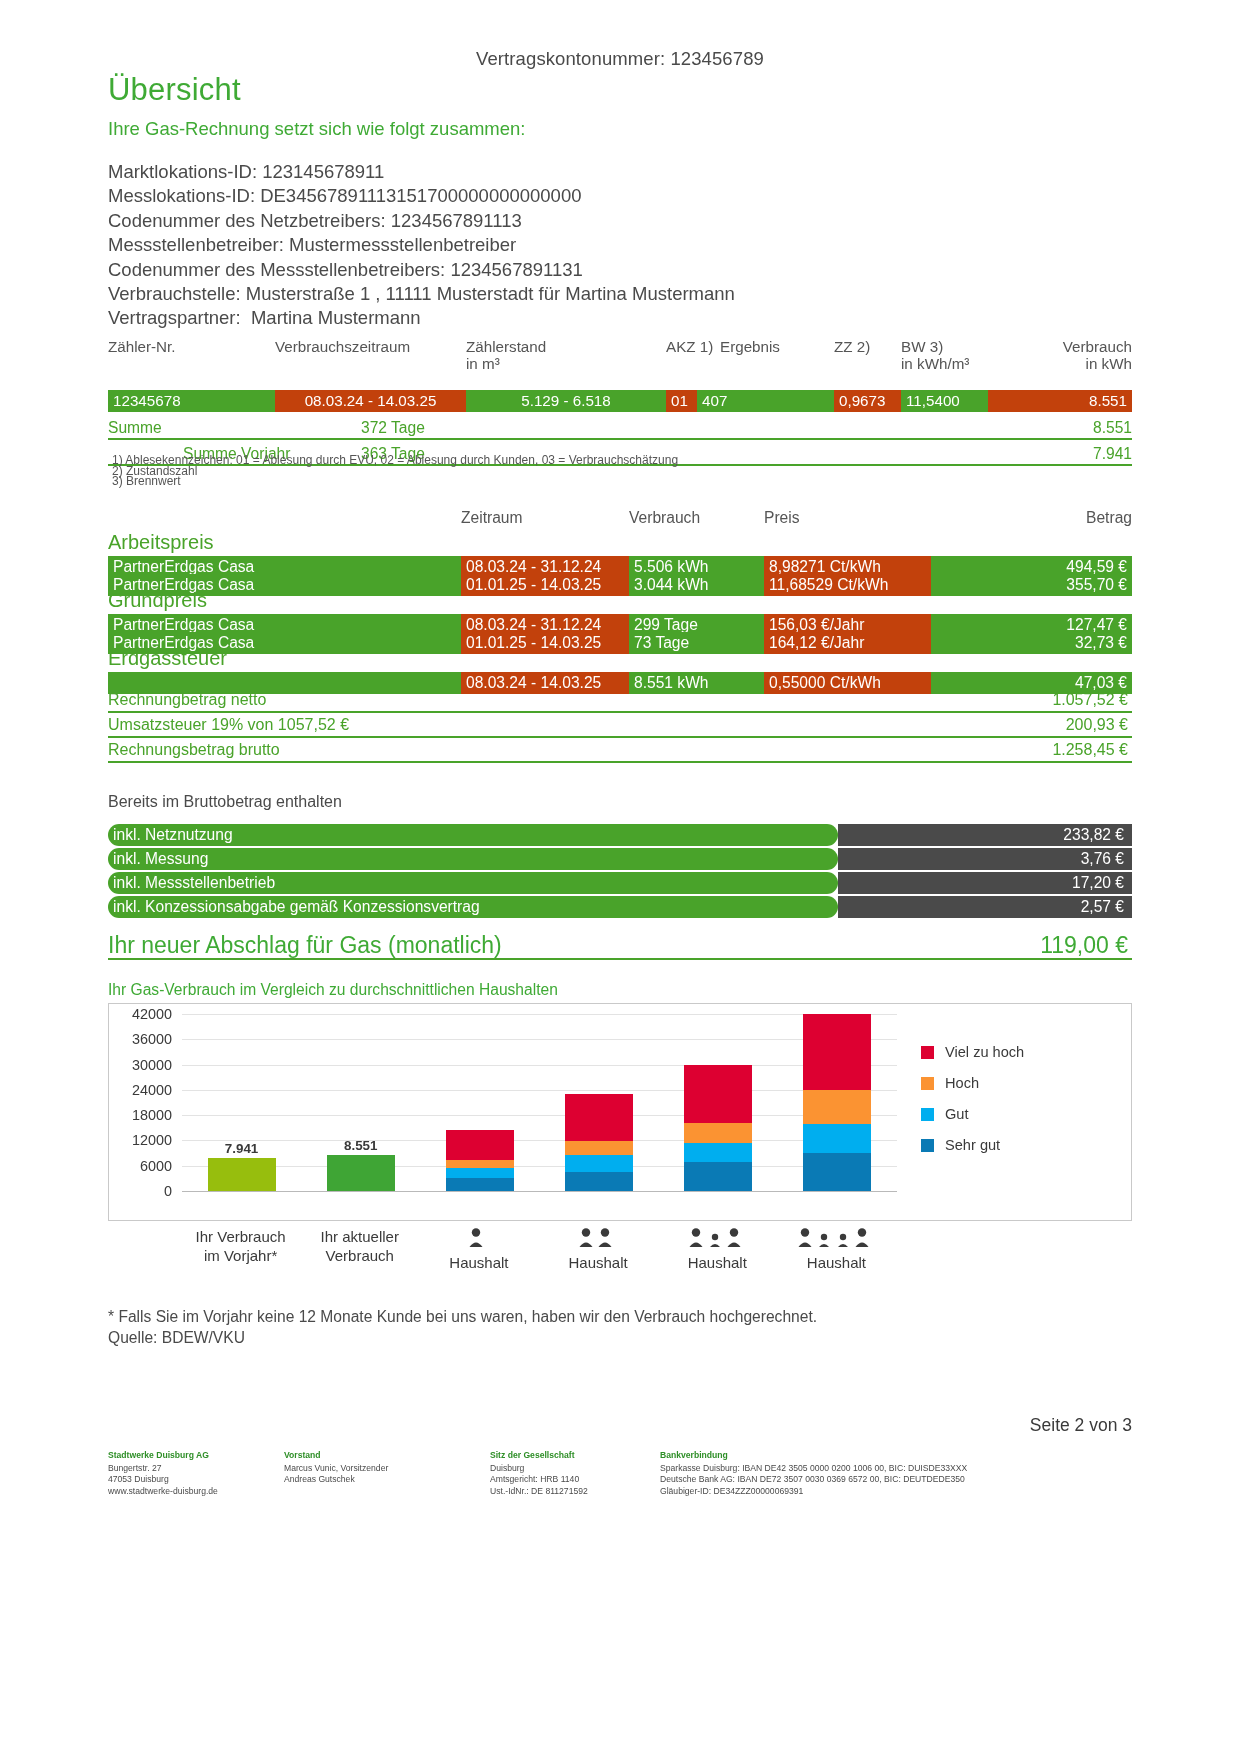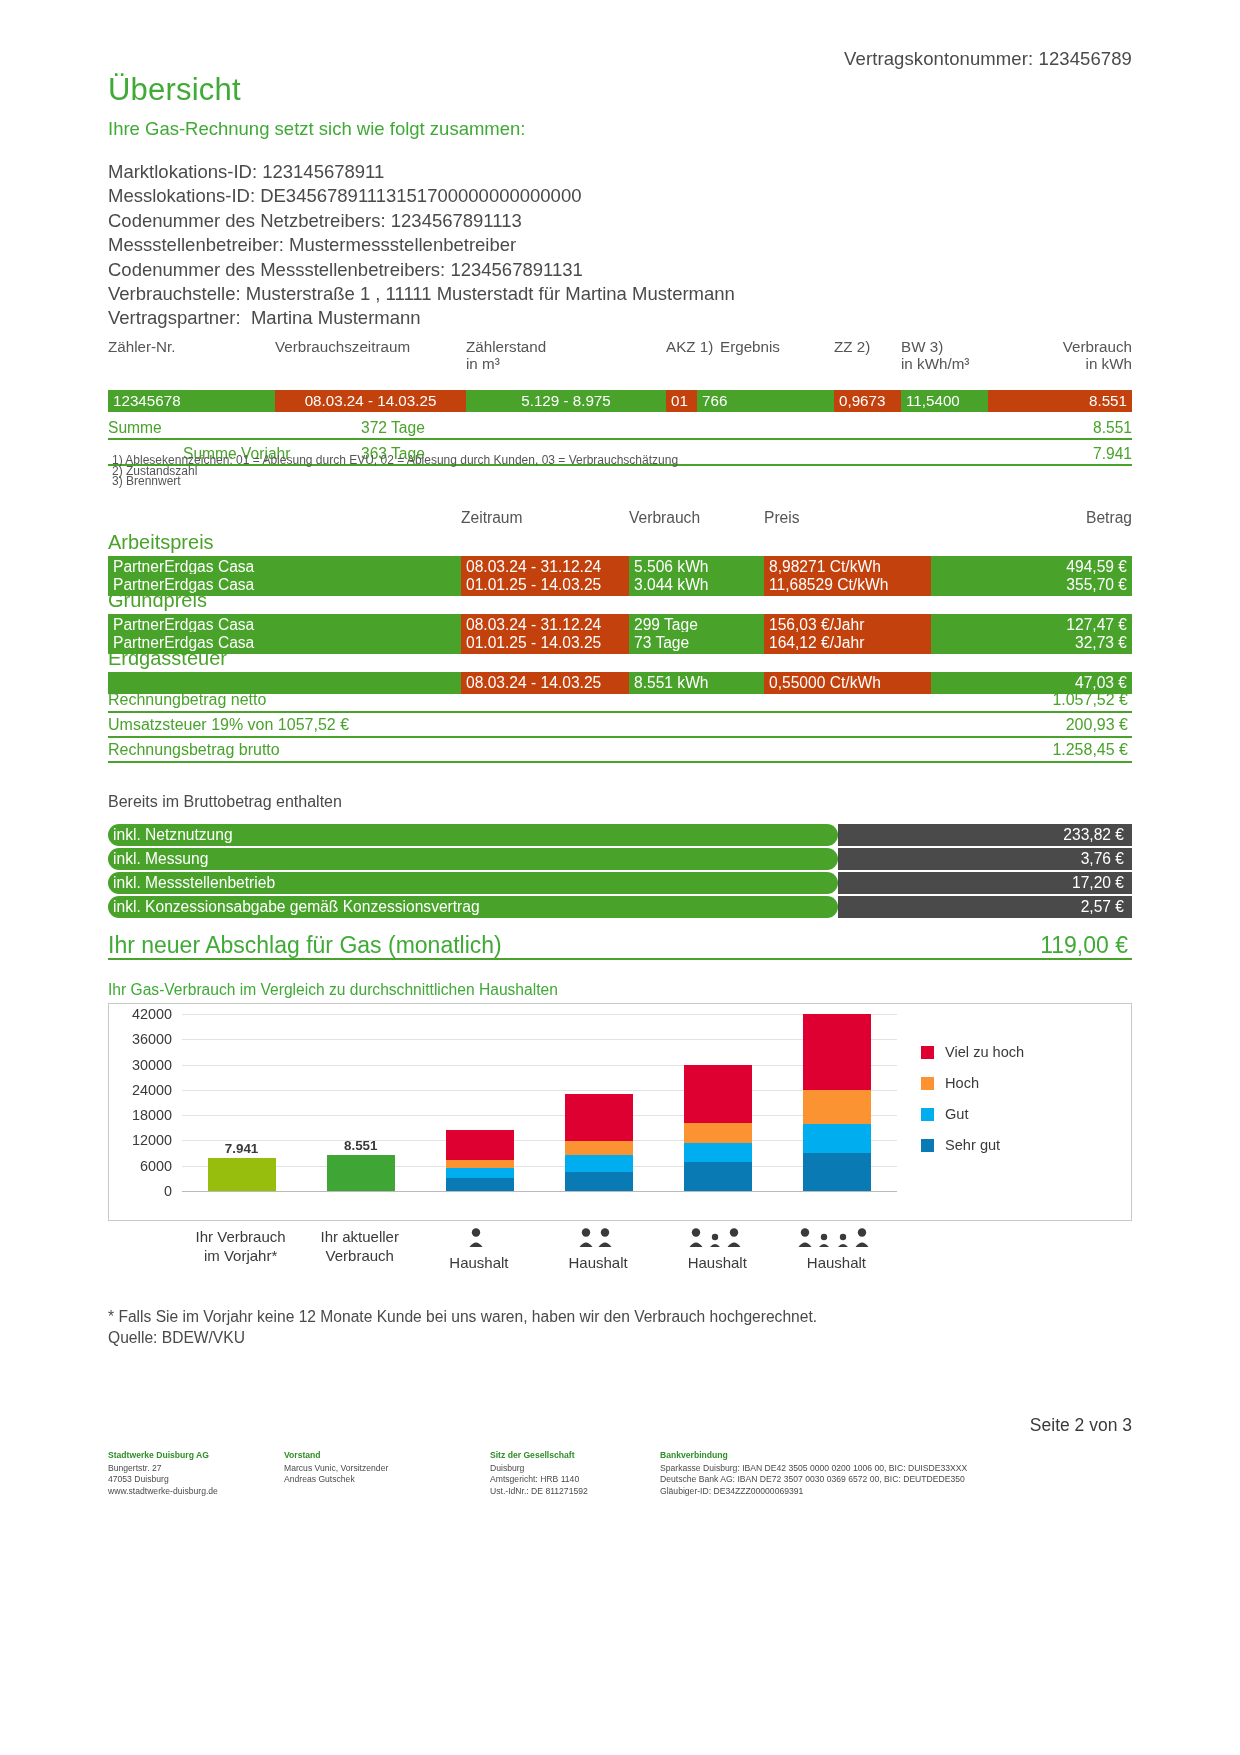--- a/index.html
+++ b/index.html
@@ -12,21 +12,21 @@
     color:#3a3a3a;
     position:relative;
     overflow:hidden;
   }
   .page { position:absolute; left:0; top:0; width:1240px; height:1755px; padding:0; }
   .inner { position:absolute; left:108px; top:0; width:1024px; }
 
   
   .contract-no {
     position:absolute; left:0; top:48px; width:1024px;
-    text-align:right; font-size:18.5px; color:#4a4a4a; letter-spacing:.1px;
+    text-align:center; font-size:18.5px; color:#4a4a4a; letter-spacing:.1px;
   }
   .page-title {
     position:absolute; left:0; top:72px;
     font-size:31px; color:#3faa35; font-weight:400; letter-spacing:.2px;
   }
   .intro {
     position:absolute; left:0; top:118px;
     font-size:18.5px; color:#3faa35;
   }
 
@@ -140,23 +140,23 @@
         <span style="left:726px">ZZ 2)</span>
         <span style="left:793px">BW 3)</span>
         <span class="sub" style="left:793px">in kWh/m³</span>
         <span style="left:880px;width:144px;text-align:right">Verbrauch</span>
         <span class="sub" style="left:880px;width:144px;text-align:right">in kWh</span>
       </div>
 
       <div class="mrow">
         <div class="mcell g" style="left:0;width:167px">12345678</div>
         <div class="mcell d" style="left:167px;width:191px;text-align:center">08.03.24 -  14.03.25</div>
-        <div class="mcell g" style="left:358px;width:200px;text-align:center">5.129 - 8.975</div>
+        <div class="mcell g" style="left:358px;width:200px;text-align:center">5.129 - 6.518</div>
         <div class="mcell d" style="left:558px;width:31px">01</div>
-        <div class="mcell g" style="left:589px;width:137px">766</div>
+        <div class="mcell g" style="left:589px;width:137px">407</div>
         <div class="mcell d" style="left:726px;width:67px">0,9673</div>
         <div class="mcell g" style="left:793px;width:87px">11,5400</div>
         <div class="mcell d" style="left:880px;width:144px;text-align:right">8.551</div>
       </div>
 
       <div class="sum-row" style="margin-top:4px">
         <span style="left:0">Summe</span>
         <span style="left:253px">372 Tage</span>
         <span style="left:880px;width:144px;text-align:right">8.551</span>
       </div>

